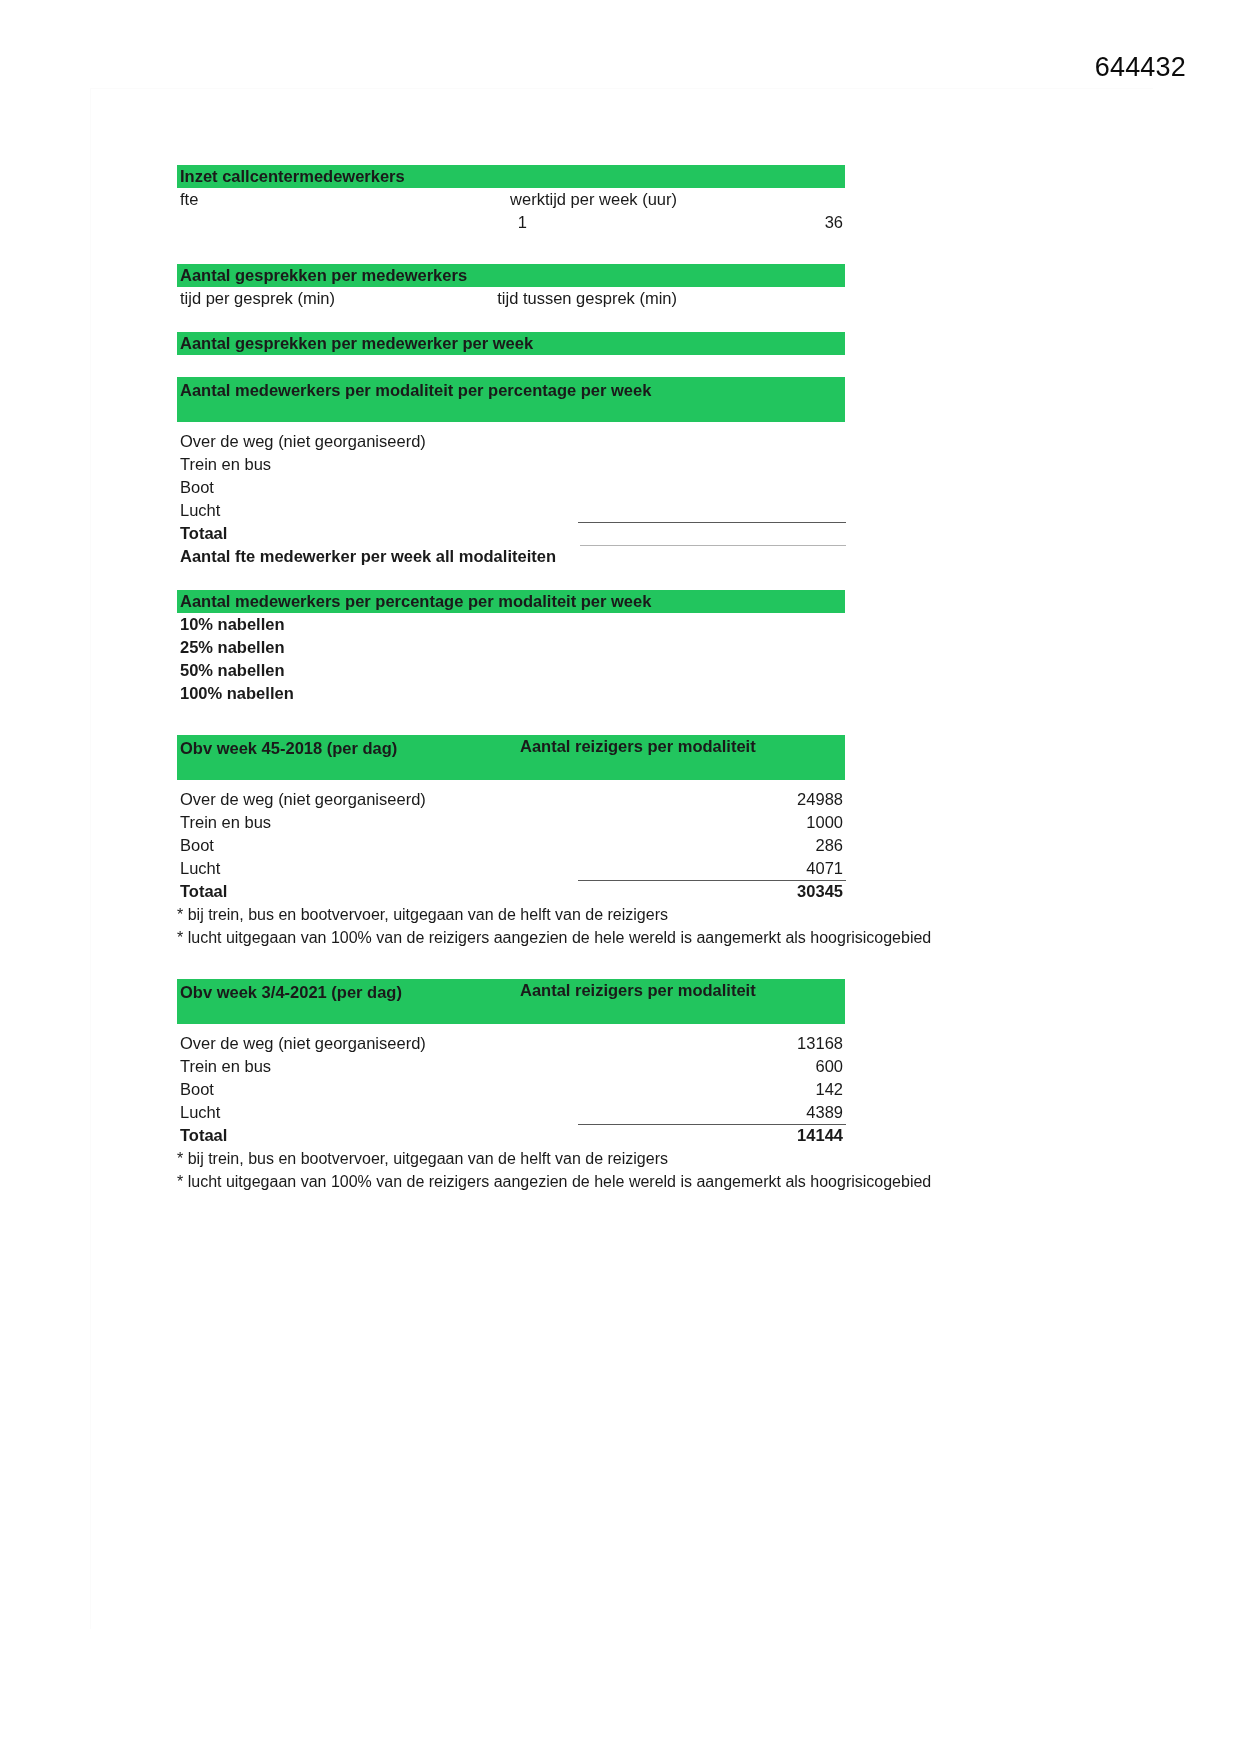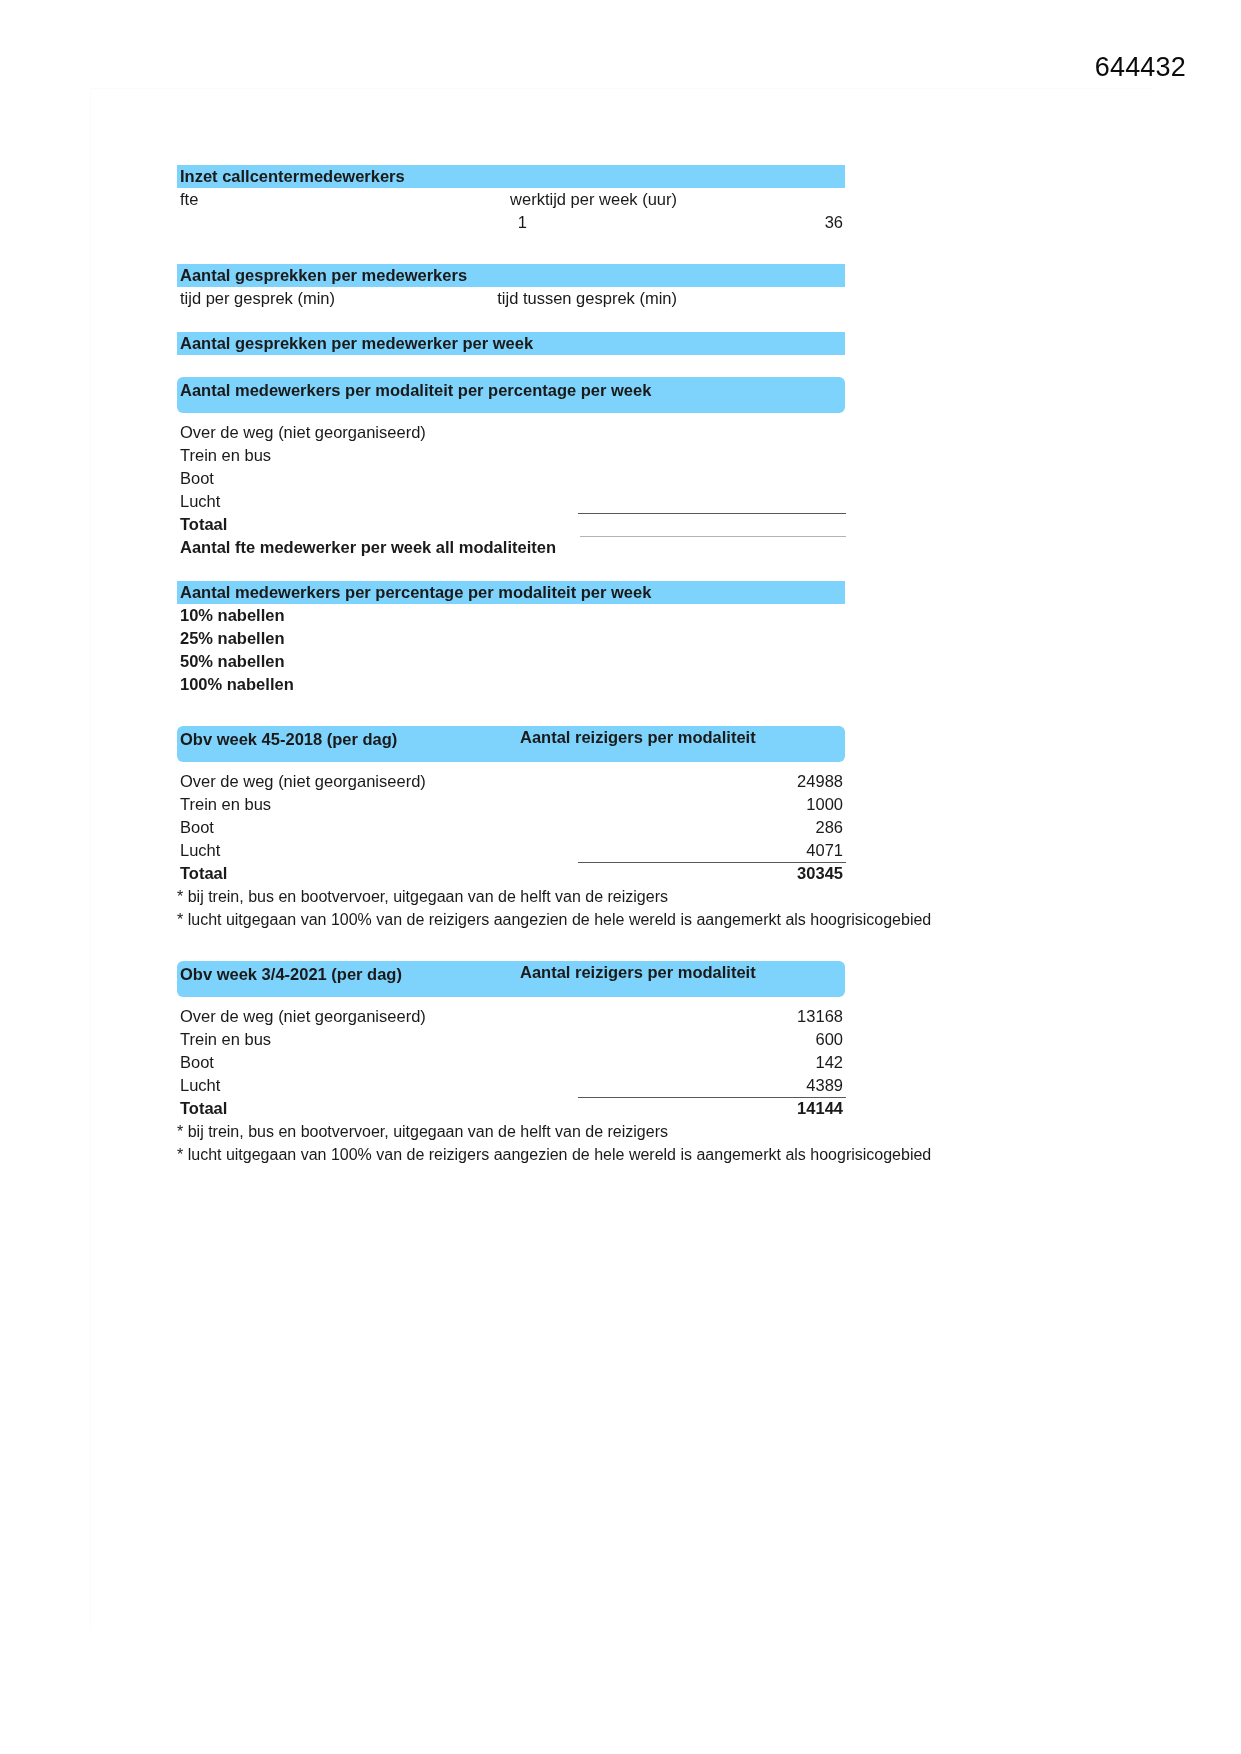--- a/index.html
+++ b/index.html
@@ -57,24 +57,24 @@
   .row {
     position: relative;
     height: 23px;
     line-height: 23px;
     font-size: 16.5px;
     color: #1a1a1a;
     white-space: nowrap;
   }
 
   .band {
-    background: #7dd3fc;
+    background: #22c55e;
   }
   .band-wide { width: 668px; }
-  .band-tall { height: 36px; border-radius: 6px; }
+  .band-tall { height: 45px; }
   .band-tall .lbl { line-height: 26px; }
 
   .lbl {
     position: absolute;
     left: 3px;
     top: 0;
   }
   .lbl.b { font-weight: bold; }
 
   .mid {

